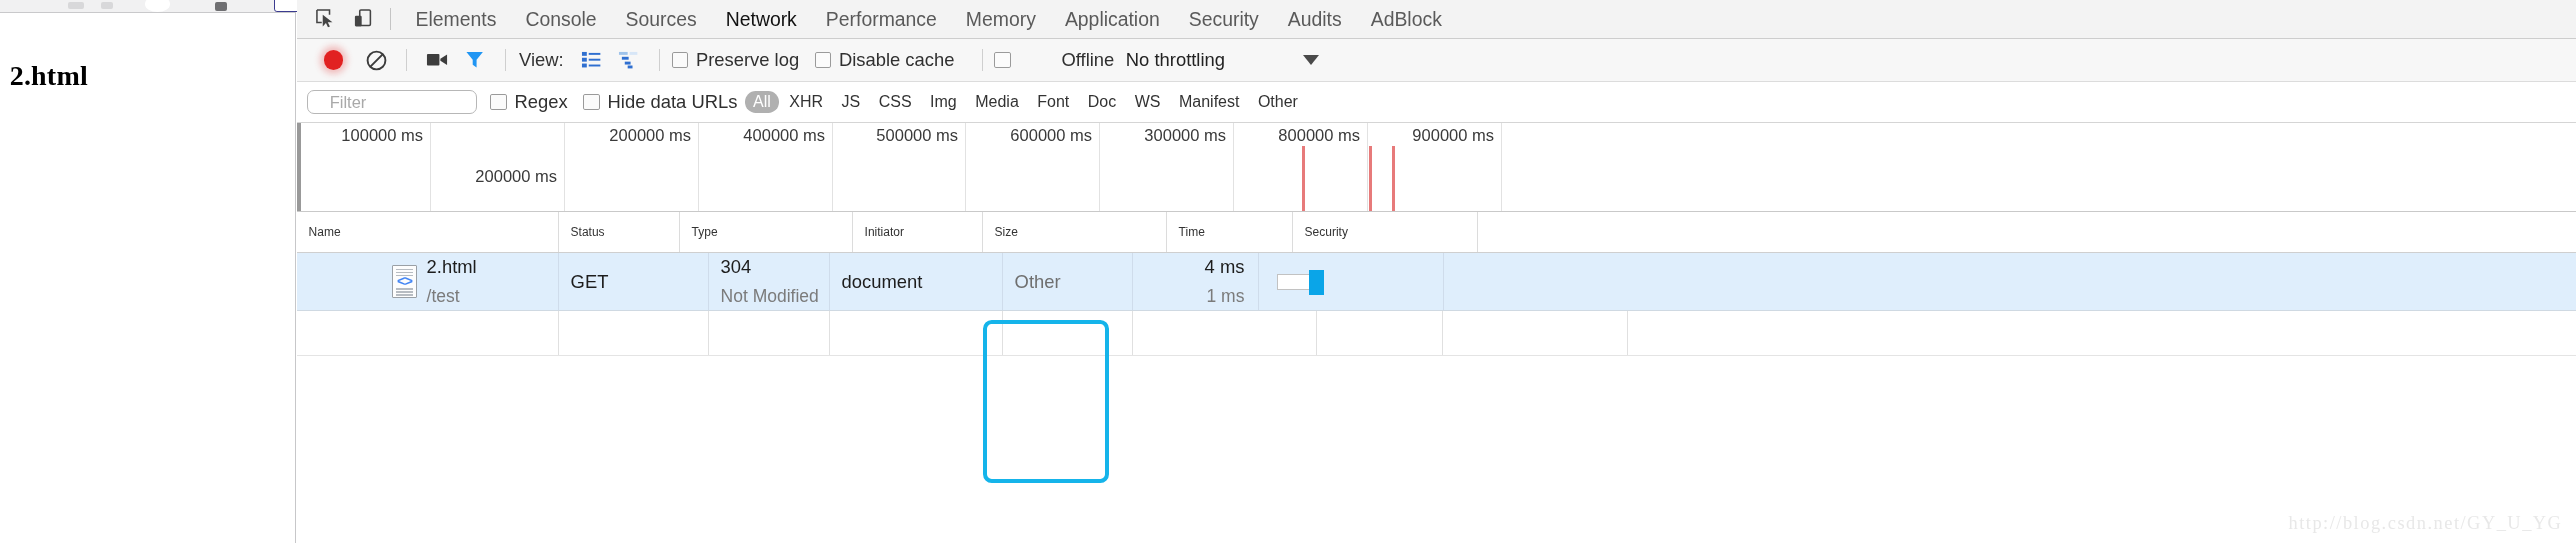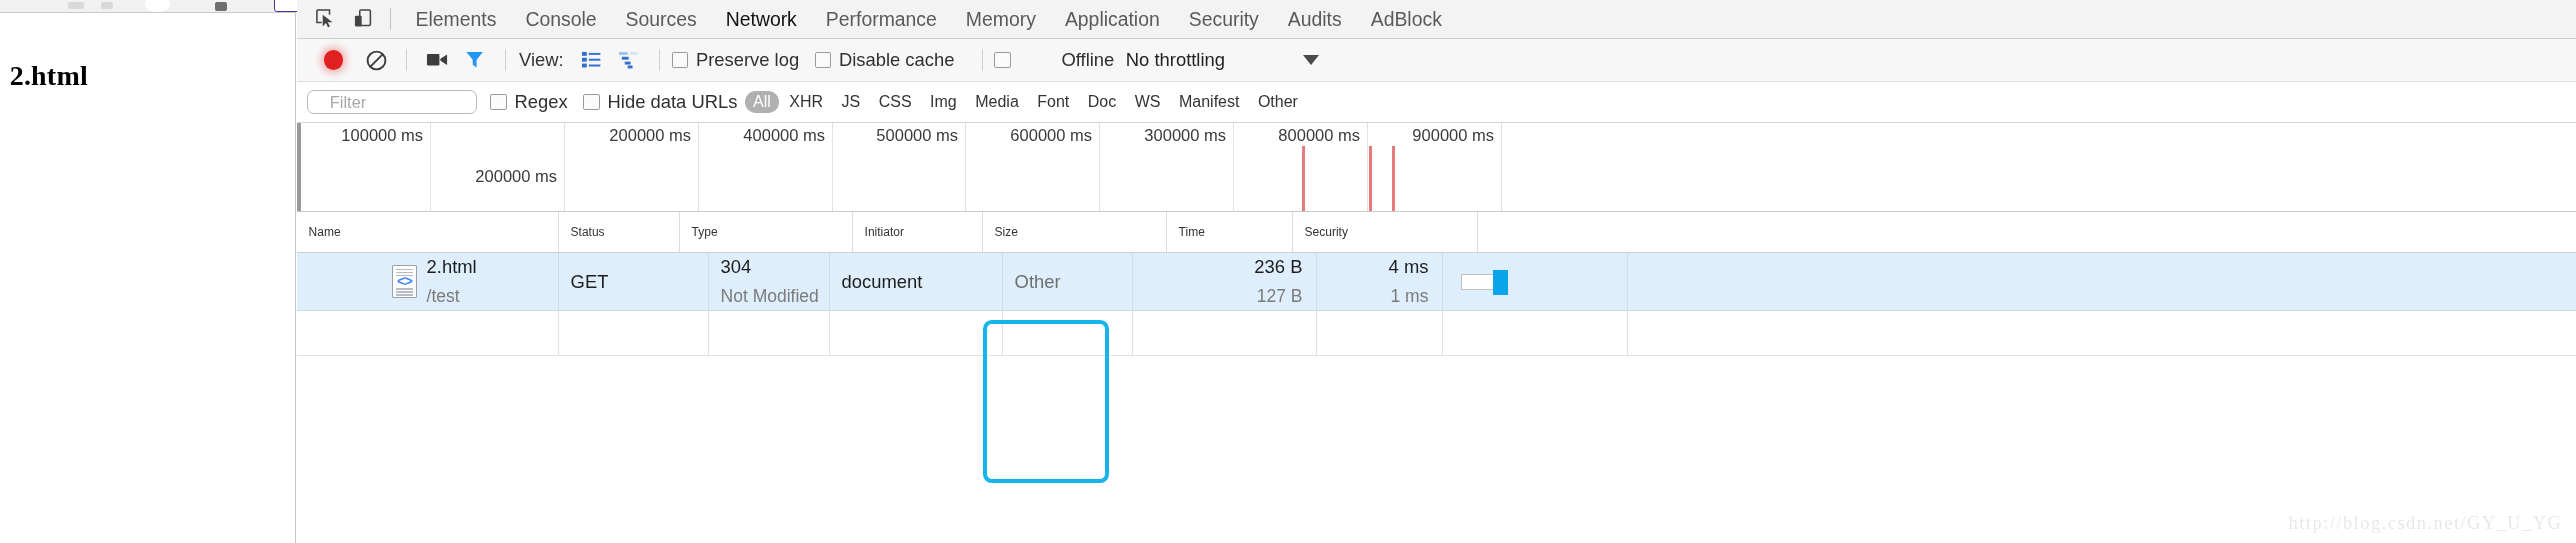--- a/index.html
+++ b/index.html
@@ -399,24 +399,20 @@
         </div>
 
         <div class="td" style="width:173px;">
           <div class="cell-mid">document</div>
         </div>
 
         <div class="td" style="width:130px;">
           <div class="cell-muted">Other</div>
         </div>
 
-        <div class="td right" style="width:184px;">
-          <div class="cell-main">236 B</div>
-          <div class="cell-sub" style="margin-top:7.8px;">127 B</div>
-        </div>
 
         <div class="td right" style="width:126px;">
           <div class="cell-main">4 ms</div>
           <div class="cell-sub" style="margin-top:7.8px;">1 ms</div>
         </div>
 
         <div class="td" style="width:185px;padding-left:0;">
           <div class="wf">
             <div class="wf-hollow"></div>
             <div class="wf-solid"></div>

